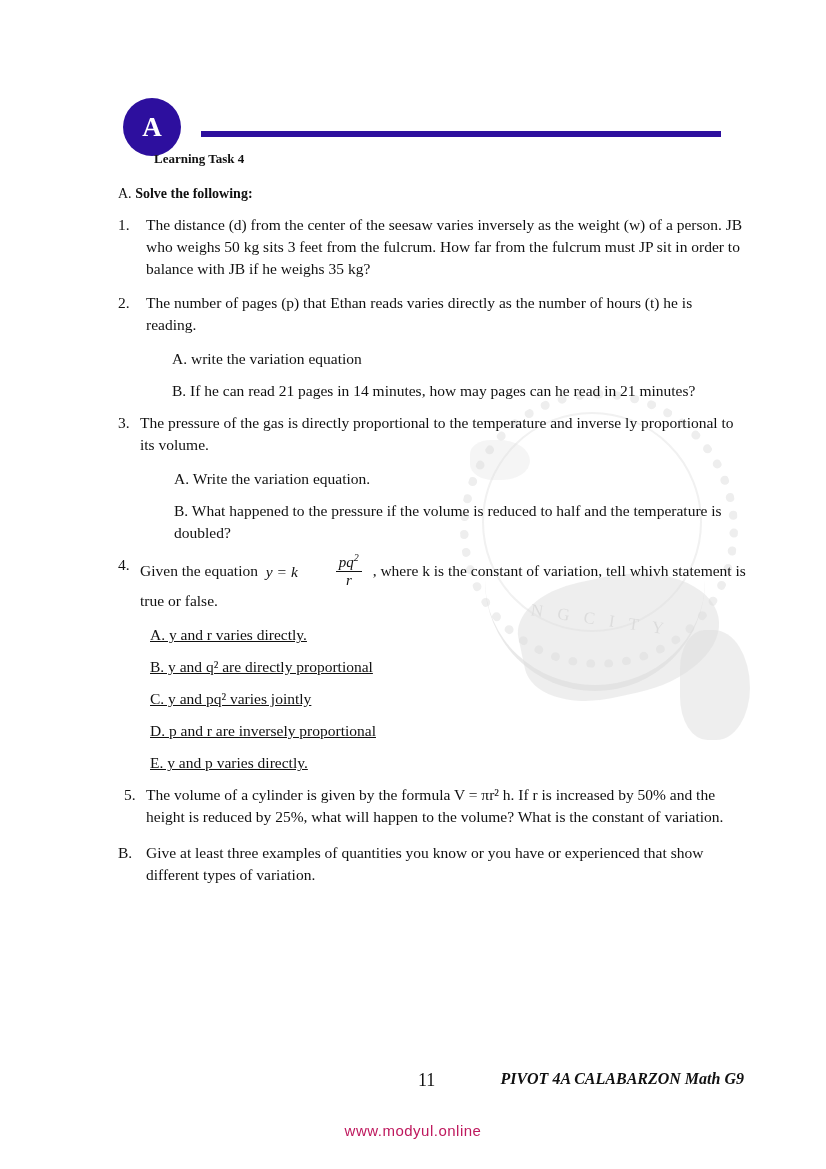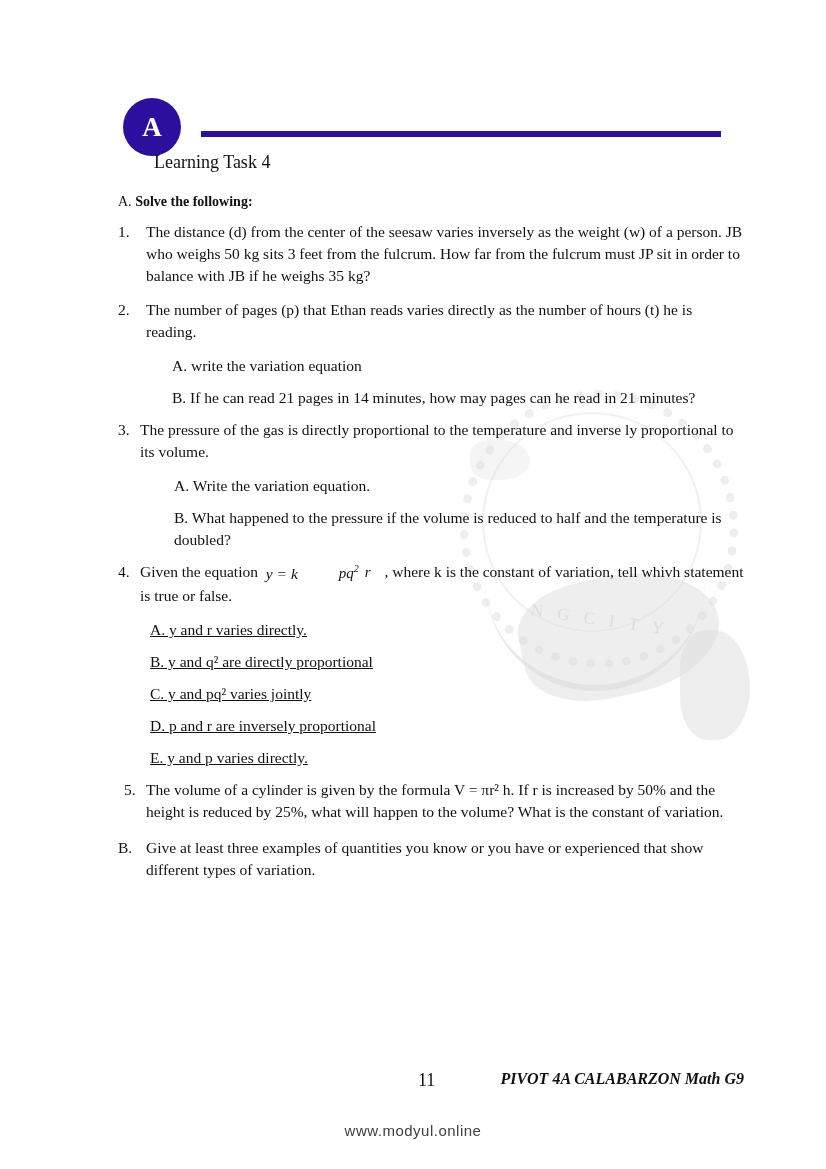--- a/index.html
+++ b/index.html
@@ -118,23 +118,23 @@
   
   .content {
     position: absolute;
     left: 118px;
     top: 150px;
     width: 628px;
     font-size: 15.5px;
     line-height: 1.42;
   }
   .task-title {
-    font-weight: normal;
+    font-weight: bold;
     margin: 0 0 16px 36px;
-    font-size: 18px;
+    font-size: 13px;
   }
   .sec-head {
     font-size: 14px;
     margin: 0 0 10px 0;
   }
   .sec-head b { font-weight: bold; }
 
   .item {
     display: flex;
     margin-bottom: 12px;
@@ -165,21 +165,21 @@
     display: inline-flex;
     align-items: center;
     font-style: italic;
     margin: 0 4px;
     vertical-align: middle;
     gap: 32px;
   }
   .eqn .lead { font-style: italic; margin-right: 3px; }
   .frac {
     display: inline-flex;
-    flex-direction: row;
+    flex-direction: column;
     align-items: center;
     vertical-align: middle;
     margin: 0 3px;
     position: relative;
     top: -1px;
   }
   .frac .top {
     font-style: italic;
     font-size: 15px;
     line-height: 1.05;
@@ -214,21 +214,21 @@
     white-space: nowrap;
   }
   .site-watermark {
     position: absolute;
     left: 0;
     right: 0;
     top: 1122px;
     text-align: center;
     font-family: "Liberation Sans", sans-serif;
     font-size: 15px;
-    color: #404040;
+    color: #be185d;
     letter-spacing: .5px;
   }
 </style>
 </head>
 <body>
 
 <div class="page">
 
   <div class="stamp">
     <div class="ring"></div>

